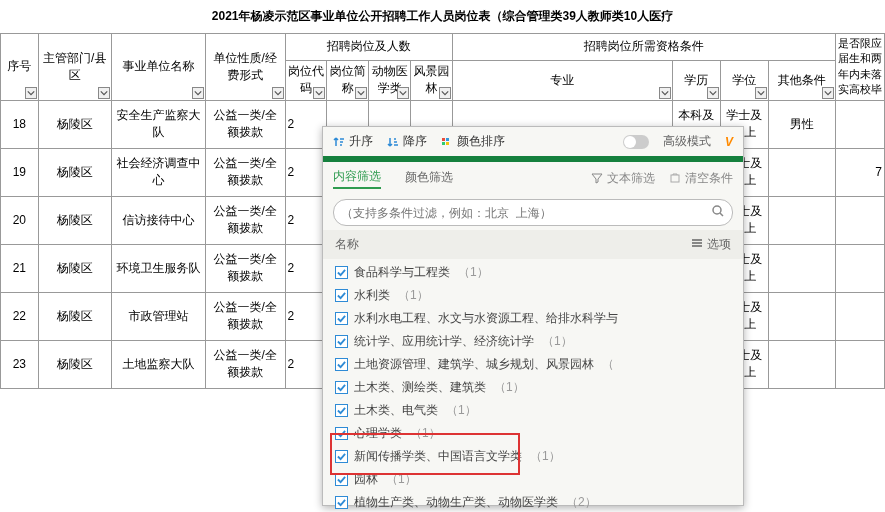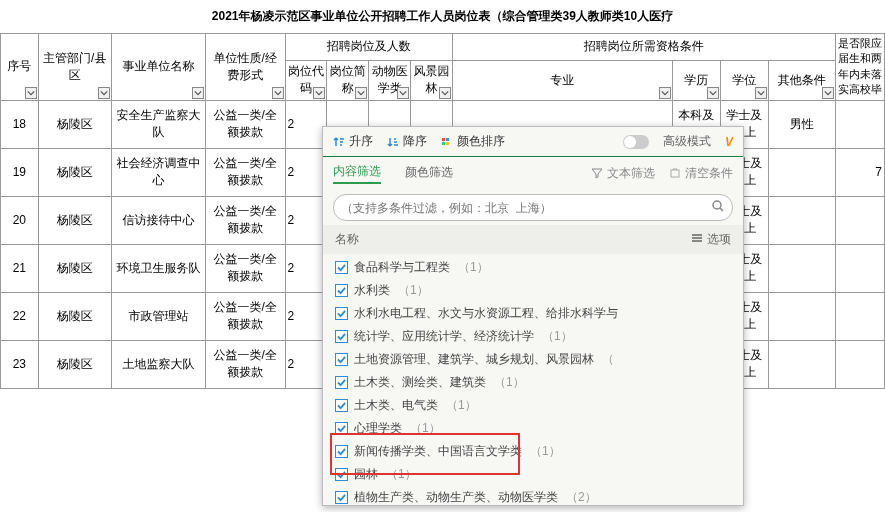--- a/index.html
+++ b/index.html
@@ -22,21 +22,21 @@
   .c-sname{width:40px;}
   .c-cat{width:40px;}
   .c-num{width:40px;}
   .c-major{width:210px;}
   .c-edu{width:46px;}
   .c-deg{width:46px;}
   .c-other{width:64px;}
   .c-limit{width:47px;}
   
   .popup{position:absolute;left:322px;top:126px;width:422px;height:380px;background:#f7f7f4;border:1px solid #bbb;box-shadow:0 2px 8px rgba(0,0,0,.3);z-index:10;font-size:12px;}
-  .popup-bar{display:flex;align-items:flex-end;padding:6px 10px;border-bottom:1px solid #15803d;gap:14px;}
+  .popup-bar{display:flex;align-items:flex-end;padding:6px 10px;border-bottom:6px solid #15803d;gap:14px;}
   .bar-btn{display:flex;align-items:center;gap:4px;color:#333;cursor:pointer;}
   .bar-btn .ic{display:inline-flex;}
   .adv-toggle{margin-left:auto;display:flex;align-items:center;gap:14px;color:#666;}
   .switch{width:26px;height:14px;border-radius:7px;background:#ccc;position:relative;}
   .switch::after{content:"";position:absolute;width:12px;height:12px;border-radius:50%;background:#fff;top:1px;left:1px;}
   .vmark{color:#ff8a00;font-weight:bold;font-style:italic;}
   .popup-tabs{display:flex;align-items:center;padding:6px 10px;gap:24px;}
   .tab{color:#666;cursor:pointer;padding-bottom:2px;}
   .tab.active{color:#2e9b4f;border-bottom:2px solid #2e9b4f;}
   .tab-right{margin-left:auto;display:flex;gap:14px;}

